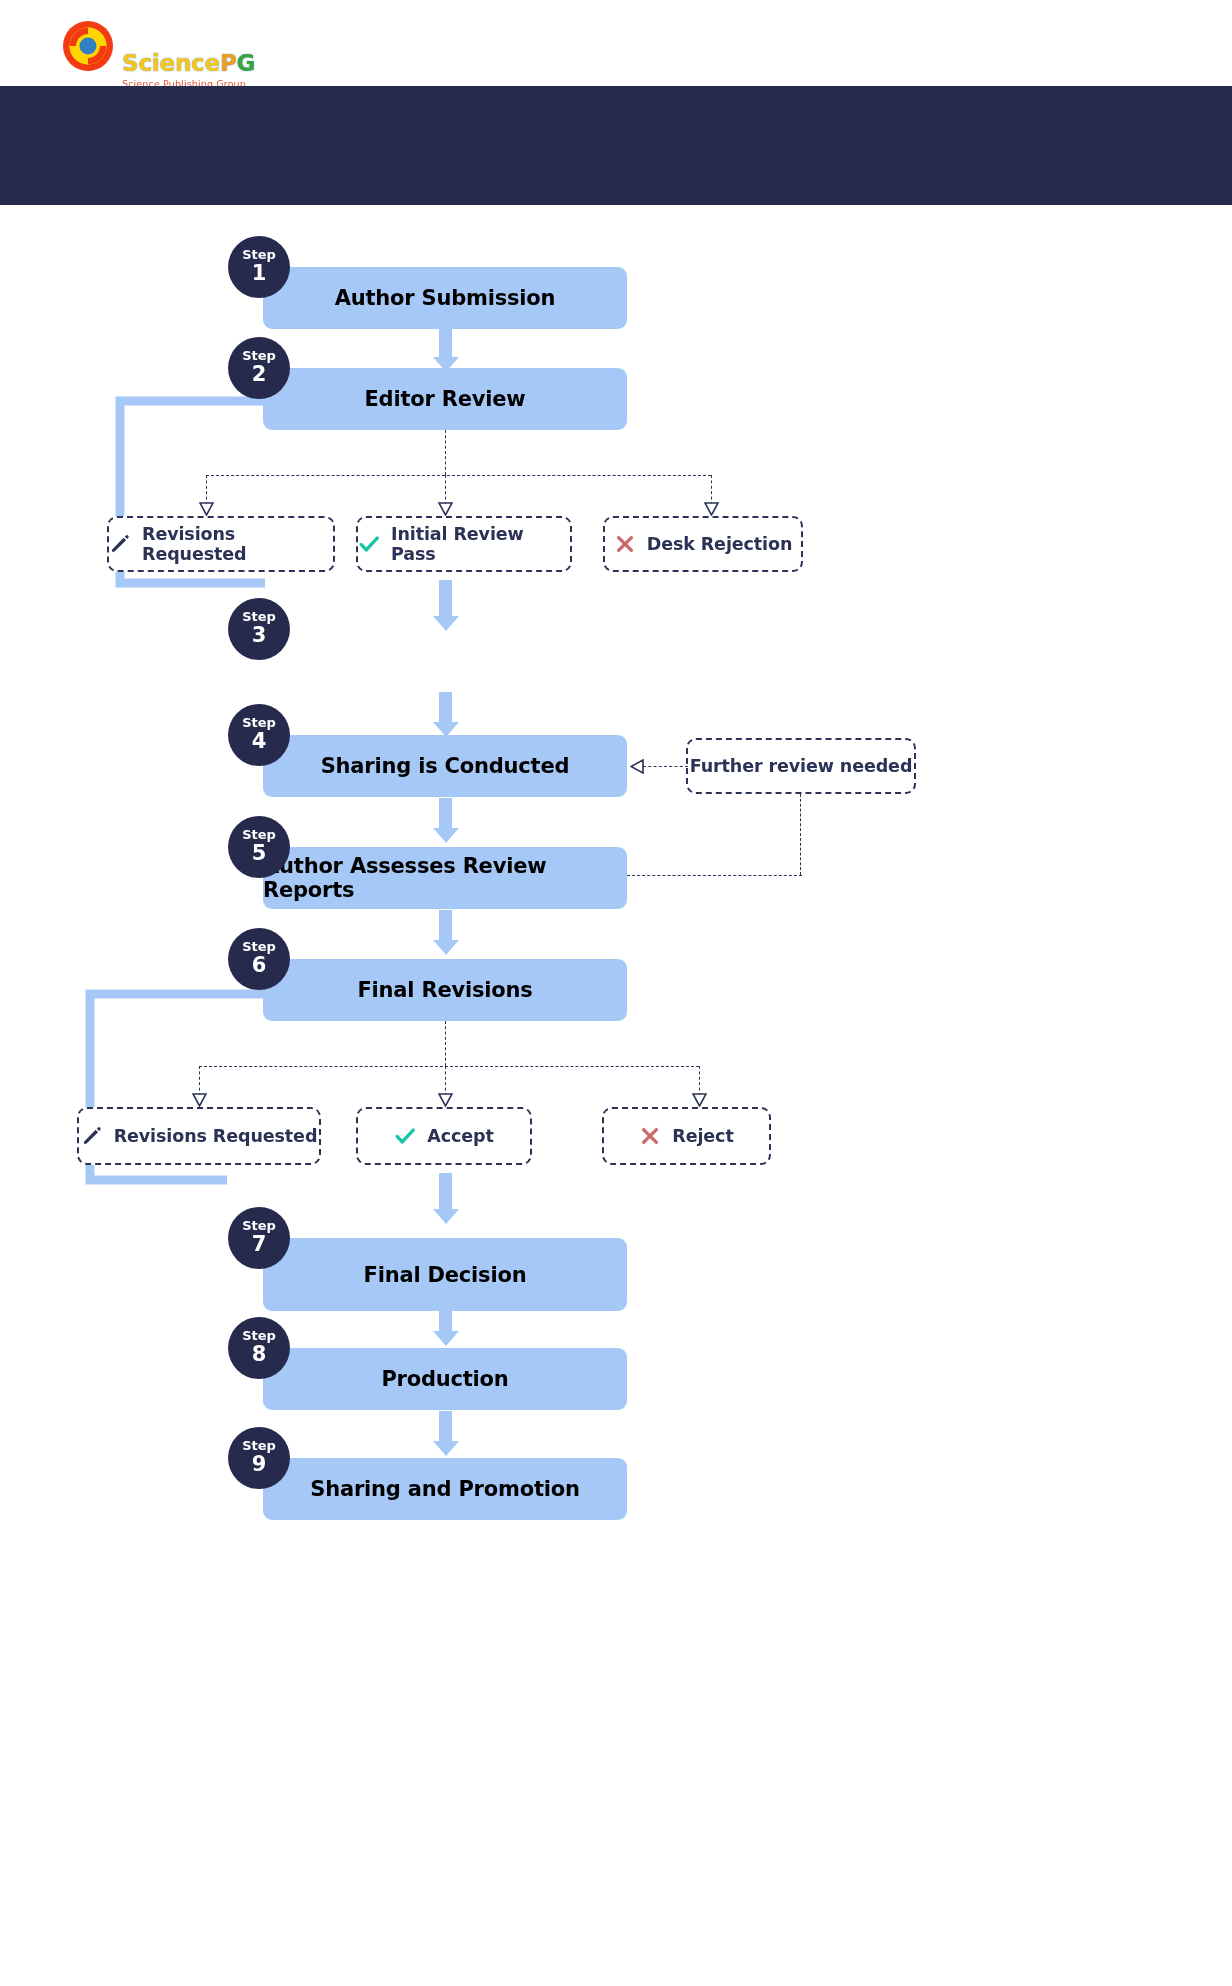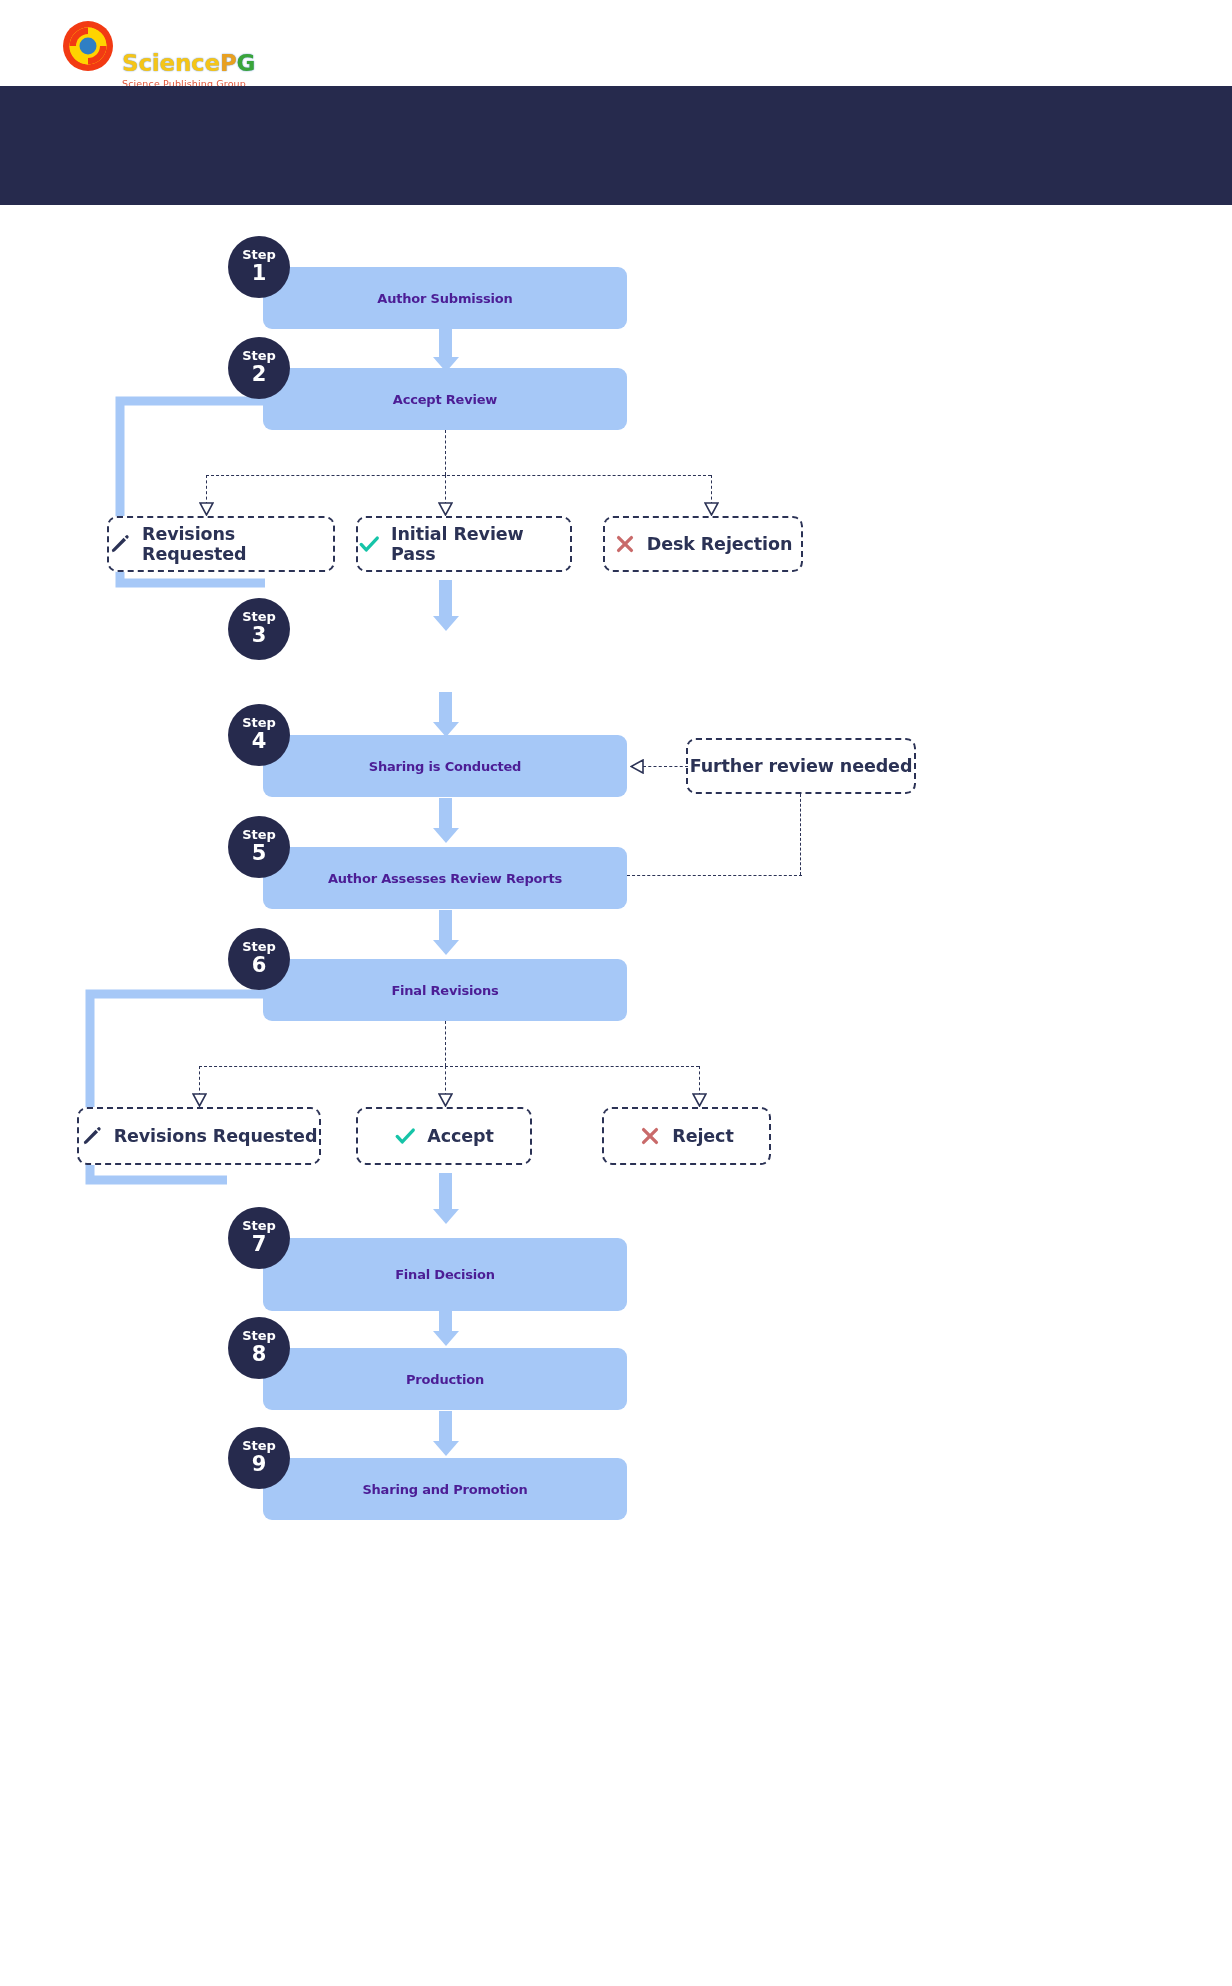--- a/index.html
+++ b/index.html
@@ -26,21 +26,21 @@
                 background: #c87a75; display: flex; align-items: center; }
   .title-band h1 { color: #ffffff; font-size: 34px; font-weight: 700; letter-spacing: -0.4px;
                    margin-left: 28px; font-family: "DejaVu Sans", sans-serif; }
 
   
   .canvas { position: absolute; left: 0; top: 205px; width: 1232px; height: 1781px; background: #fff; }
 
   
   .step-box { position: absolute; background: #a6c8f7; border-radius: 9px;
               display: flex; align-items: center; justify-content: center; }
-  .step-box span { color: #4c1d95; font-size: 13px; font-weight: 700;
+  .step-box span { color: #000000; font-size: 21px; font-weight: 700;
                    font-family: "DejaVu Sans", sans-serif; letter-spacing: -0.2px; }
 
   
   .badge { position: absolute; width: 62px; height: 62px; border-radius: 50%;
            background: #262a4d; display: flex; flex-direction: column;
            align-items: center; justify-content: center; z-index: 5; }
   .badge .b-lab { color: #ffffff; font-size: 13px; font-weight: 700; line-height: 1;
                   font-family: "DejaVu Sans", sans-serif; }
   .badge .b-num { color: #ffffff; font-size: 21px; font-weight: 700; line-height: 1.15;
                   font-family: "DejaVu Sans", sans-serif; }
@@ -121,21 +121,21 @@
   <div class="v-arrow" style="left:439px; top:114px; height:40px;"></div>
   <div class="step-box" style="left:263px; top:62px; width:364px; height:62px;">
     <span>Author Submission</span>
   </div>
   <div class="badge" style="left:228px; top:31px;">
     <span class="b-lab">Step</span>
     <span class="b-num">1</span>
   </div>
 
   <div class="step-box" style="left:263px; top:163px; width:364px; height:62px;">
-    <span>Accept Review</span>
+    <span>Editor Review</span>
   </div>
   <div class="badge" style="left:228px; top:132px;">
     <span class="b-lab">Step</span>
     <span class="b-num">2</span>
   </div>
 
   <div class="d-v" style="left:445px; top:225px; height:45px;"></div>
   <div class="d-h" style="left:206px; top:270px; width:505px;"></div>
   <div class="d-v" style="left:206px; top:270px; height:30px;"></div>
   <div class="d-v" style="left:445px; top:270px; height:30px;"></div>

